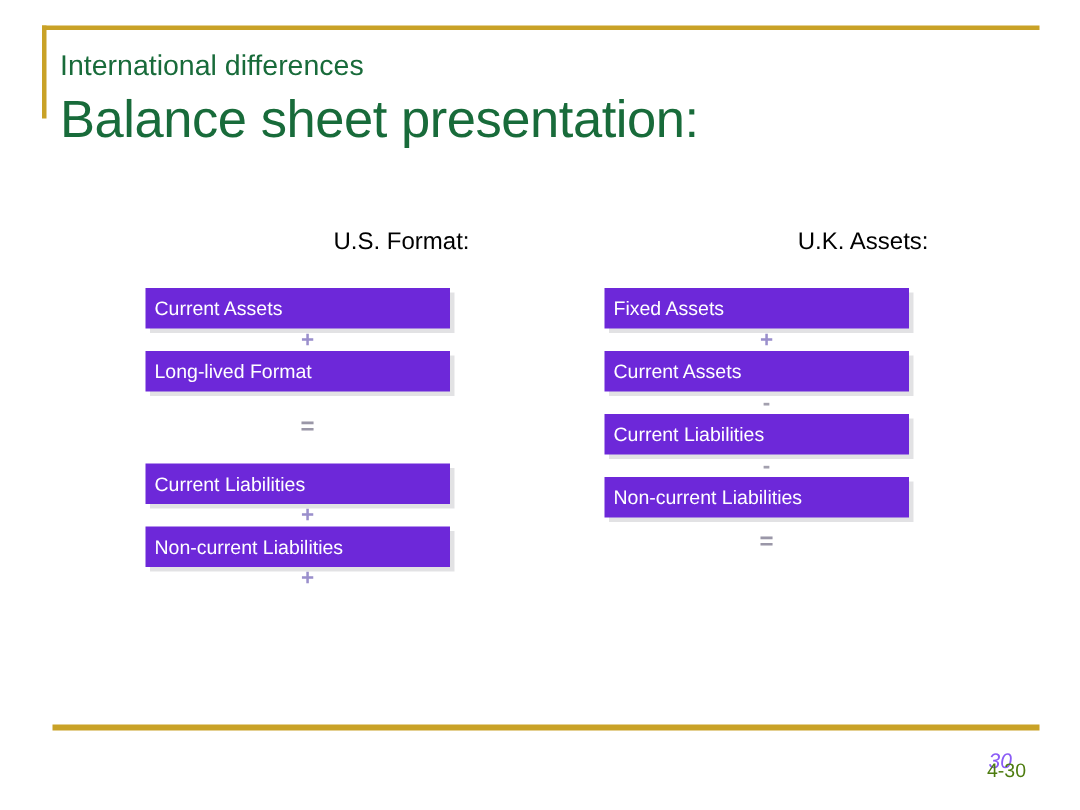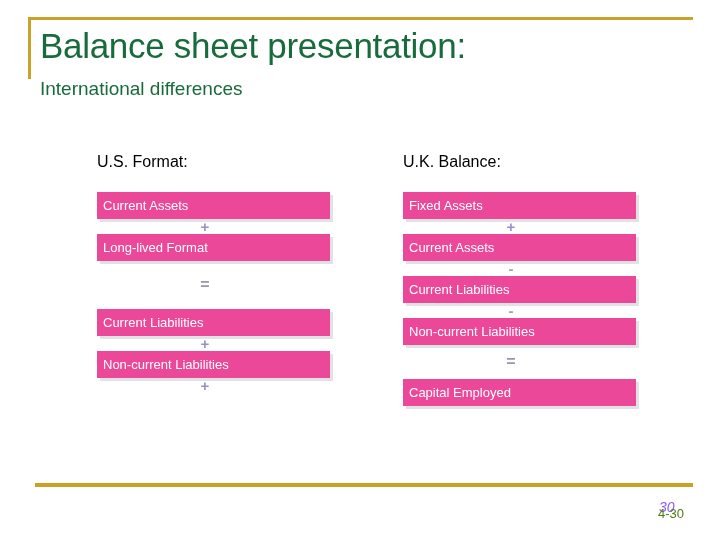--- a/index.html
+++ b/index.html
@@ -69,31 +69,31 @@
     top: 0;
     width: 216px;
   }
   #column-us { left: 97px; }
   #column-uk { left: 403px; }
 
   .column-heading {
     color: #000000;
     font-size: 16px;
     line-height: 20px;
-    text-align: left;
+    text-align: right;
     white-space: nowrap;
     margin-bottom: 20px;
   }
 
   
   .bar {
     position: relative;
-    width: 233px;
+    width: 203px;
     height: 27px;
-    background: #ec4899;
+    background: #6d28d9;
     box-shadow: 3px 3px 0 rgba(160,160,165,0.30);
     box-sizing: border-box;
   }
   .bar-label {
     position: absolute;
     left: 6px;
     top: 50%;
     transform: translateY(-50%);
     color: #FFFFFF;
     font-size: 13px;
@@ -165,22 +165,22 @@
     white-space: nowrap;
   }
 </style>
 </head>
 <body>
 
 <div id="title-rule-top"></div>
 <div id="title-rule-left"></div>
 
 <div id="title-block">
+  <div id="page-subtitle">International differences</div>
   <div id="page-title">Balance sheet presentation:</div>
-  <div id="page-subtitle">International differences</div>
 </div>
 
 <div id="columns">
   <div class="column" id="column-us">
     <div class="column-heading">U.S. Format:</div>
     <div class="column-rows">
         <div class="bar">
           <span class="bar-label">Current Assets</span>
         </div>
         <div class="operator">+</div>
@@ -193,41 +193,38 @@
         </div>
         <div class="operator">+</div>
         <div class="bar">
           <span class="bar-label">Non-current Liabilities</span>
         </div>
         <div class="operator">+</div>
       </div>
   </div>
 
   <div class="column" id="column-uk">
-    <div class="column-heading">U.K. Balance:</div>
+    <div class="column-heading">U.K. Assets:</div>
     <div class="column-rows">
         <div class="bar">
           <span class="bar-label">Fixed Assets</span>
         </div>
         <div class="operator">+</div>
         <div class="bar">
           <span class="bar-label">Current Assets</span>
         </div>
         <div class="operator op-minus">-</div>
         <div class="bar">
           <span class="bar-label">Current Liabilities</span>
         </div>
         <div class="operator op-minus">-</div>
         <div class="bar">
           <span class="bar-label">Non-current Liabilities</span>
         </div>
         <div class="operator op-equals">=</div>
-        <div class="bar">
-          <span class="bar-label">Capital Employed</span>
-        </div>
       </div>
   </div>
 </div>
 
 <div id="bottom-rule"></div>
 
 <div id="page-number-area">
   <span id="page-number-primary">30</span>
   <span id="page-number-secondary">4-30</span>
 </div>

